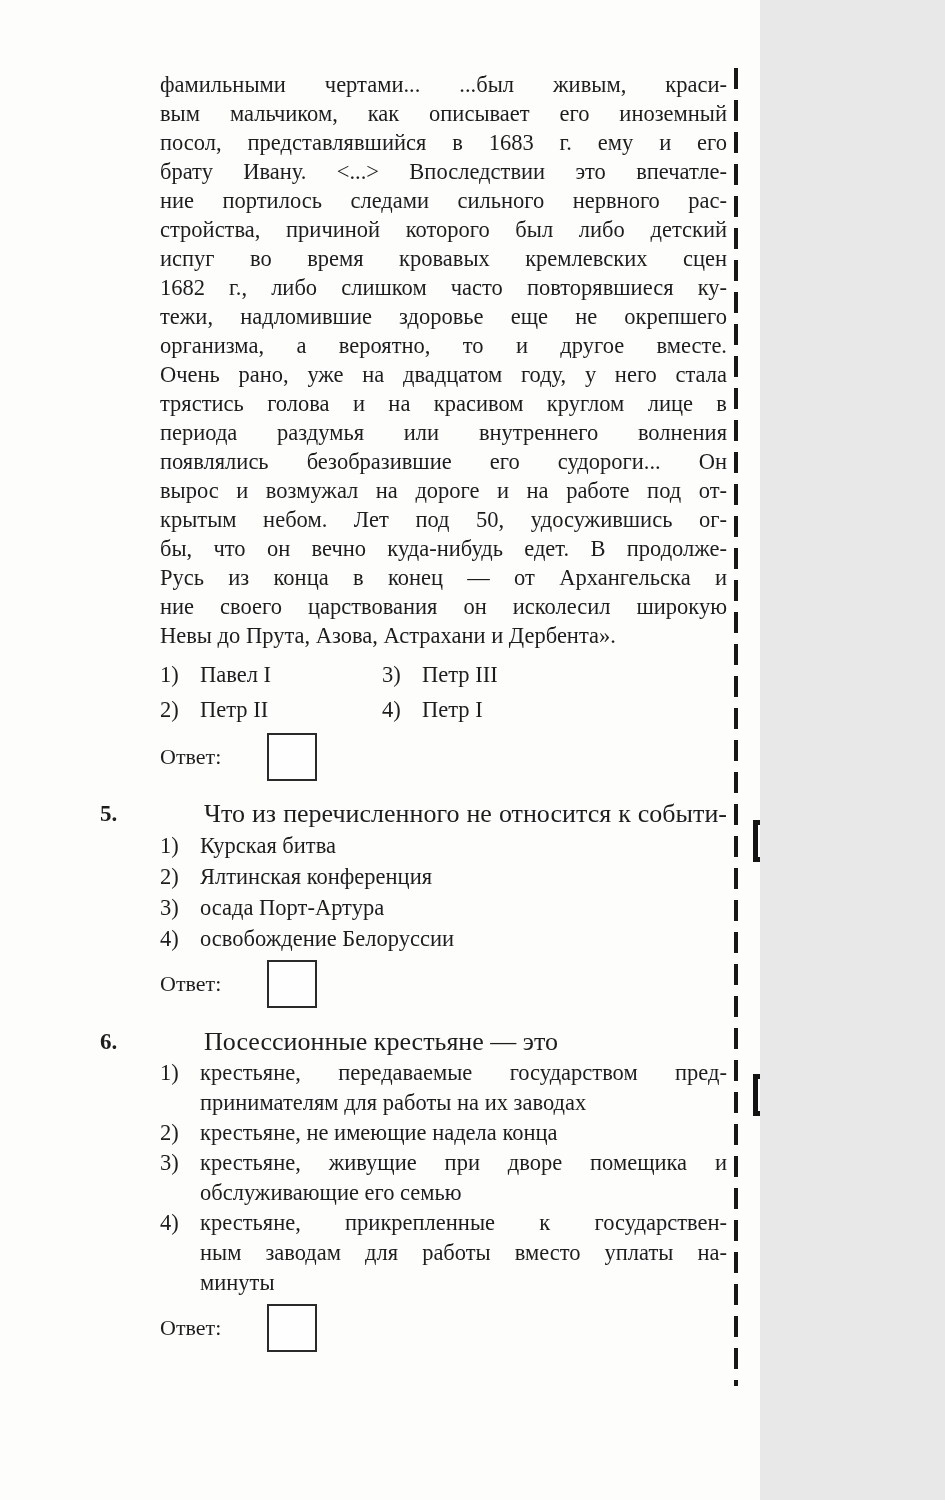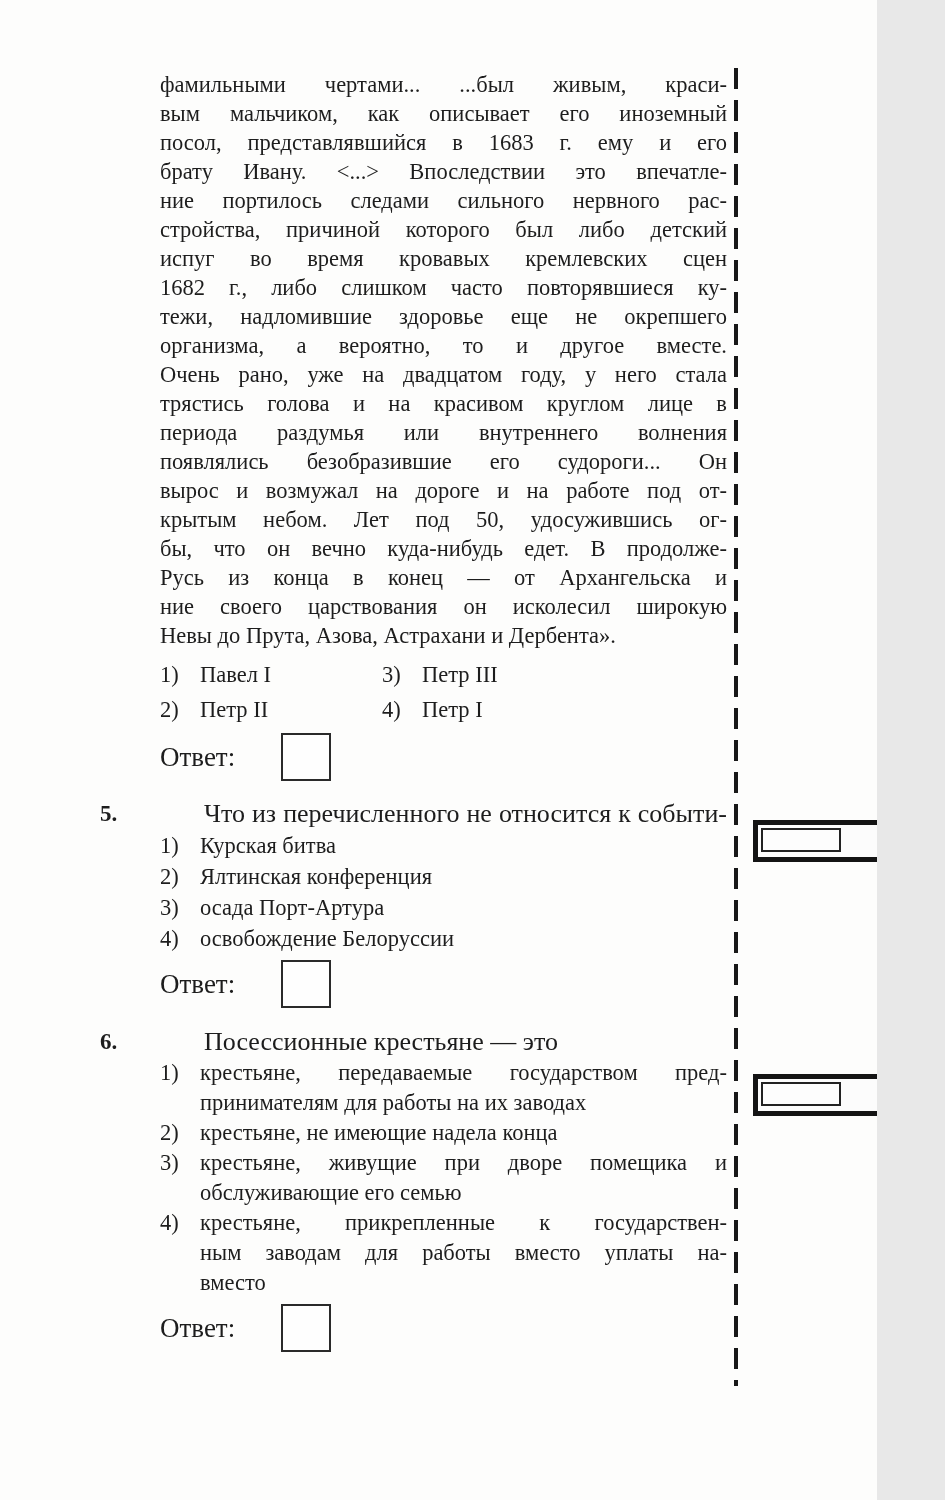--- a/index.html
+++ b/index.html
@@ -1,28 +1,28 @@
 <!DOCTYPE html>
 <html><head>
 <meta charset="utf-8">
 <style>
   html,body { margin:0; padding:0; background:#e8e8e8; }
   .page {
-    position:relative; width:877px; height:1500px;
+    position:relative; width:760px; height:1500px;
     background:#fdfdfc; color:#1d1d1d; overflow:hidden;
     font-family:"Liberation Serif", serif;
   }
   .content { position:absolute; left:100px; top:70px; width:628px; }
   .intro { margin-left:60px; width:567px; }
   .pline { font-size:22.5px; line-height:29px; height:29px; }
   .j { text-align:justify; text-align-last:justify; }
   .opt2col { display:grid; grid-template-columns:222px 1fr; margin-top:7px; width:567px; }
   .optrow { display:flex; font-size:22.5px; line-height:35px; height:35px; }
   .optnum { width:40px; flex:0 0 40px; }
-  .answer-row { display:flex; align-items:center; height:56px; margin-top:2px; font-size:27px;gap:32px; }
+  .answer-row { display:flex; align-items:center; height:56px; margin-top:2px; font-size:22px;gap:32px; }
   .answer-box { width:46px; height:44px; border:2px solid #2a2a2a; margin-left:14px; background:#fefefe; }
   .question { display:flex; }
   .q5 { margin-top:13px; }
   .q6 { margin-top:14px; }
   .qnum { width:60px; flex:0 0 60px; font-weight:bold; font-size:23px; line-height:32px; }
   .qbody { width:567px; }
   .qline { font-size:26px; line-height:32px;margin-left:44px; }
   .qopt { display:flex; font-size:22.5px; }
   .qoptnum { width:40px; flex:0 0 40px; line-height:31px; }
   .qoptlines { flex:1; }
@@ -166,21 +166,21 @@
           <div class="qoptlines">
             <div class="qoptline j">крестьяне, живущие при дворе помещика и</div>
             <div class="qoptline">обслуживающие его семью</div>
           </div>
         </div>
         <div class="qopt">
           <span class="qoptnum">4)</span>
           <div class="qoptlines">
             <div class="qoptline j">крестьяне, прикрепленные к государствен-</div>
             <div class="qoptline j">ным заводам для работы вместо уплаты на-</div>
-            <div class="qoptline">вместо</div>
+            <div class="qoptline">минуты</div>
           </div>
         </div>
 
         <div class="answer-row">
           <span>Ответ:</span>
           <span class="answer-box"></span>
         </div>
       </div>
     </div>
 

